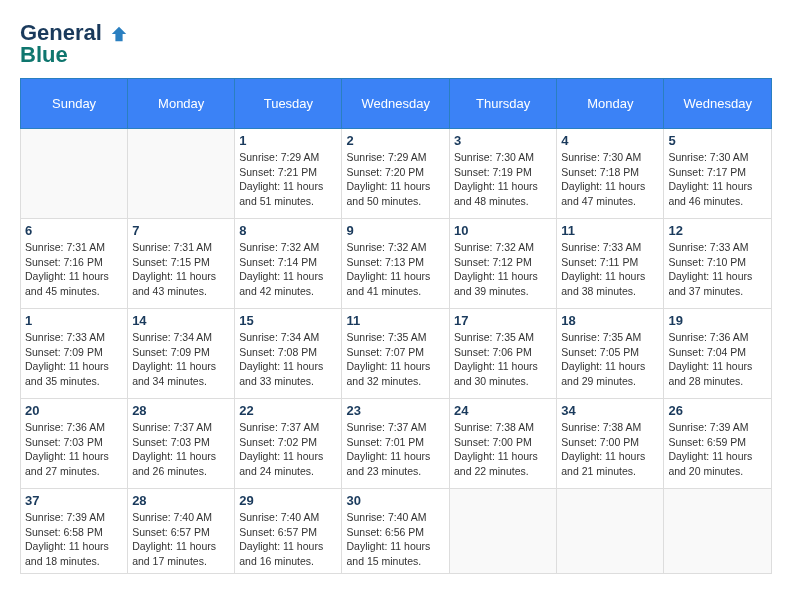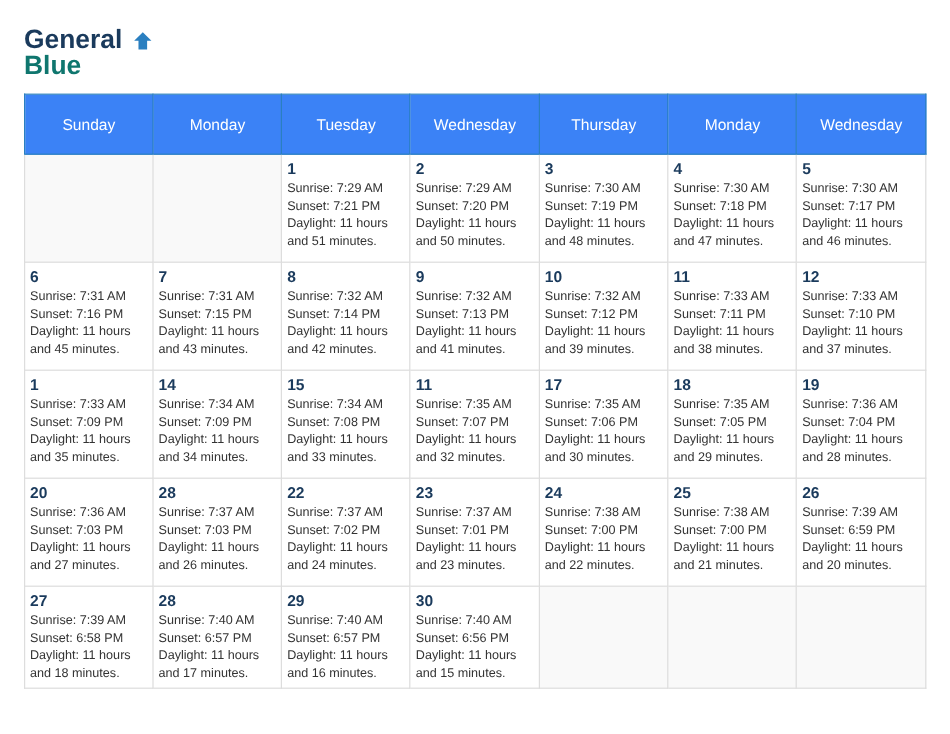--- a/index.html
+++ b/index.html
@@ -271,35 +271,35 @@
 Sunset: 7:01 PM
 Daylight: 11 hours and 23 minutes.</div>
         </td>
         <td>
           <span class="day-num">24</span>
           <div class="day-info" style="white-space: pre-line;">Sunrise: 7:38 AM
 Sunset: 7:00 PM
 Daylight: 11 hours and 22 minutes.</div>
         </td>
         <td>
-          <span class="day-num">25</span>
+          <span class="day-num">34</span>
           <div class="day-info" style="white-space: pre-line;">Sunrise: 7:38 AM
 Sunset: 7:00 PM
 Daylight: 11 hours and 21 minutes.</div>
         </td>
         <td>
           <span class="day-num">26</span>
           <div class="day-info" style="white-space: pre-line;">Sunrise: 7:39 AM
 Sunset: 6:59 PM
 Daylight: 11 hours and 20 minutes.</div>
         </td>
       </tr>
       <tr class="last-row">
         <td>
-          <span class="day-num">27</span>
+          <span class="day-num">37</span>
           <div class="day-info" style="white-space: pre-line;">Sunrise: 7:39 AM
 Sunset: 6:58 PM
 Daylight: 11 hours and 18 minutes.</div>
         </td>
         <td>
           <span class="day-num">28</span>
           <div class="day-info" style="white-space: pre-line;">Sunrise: 7:40 AM
 Sunset: 6:57 PM
 Daylight: 11 hours and 17 minutes.</div>
         </td>

